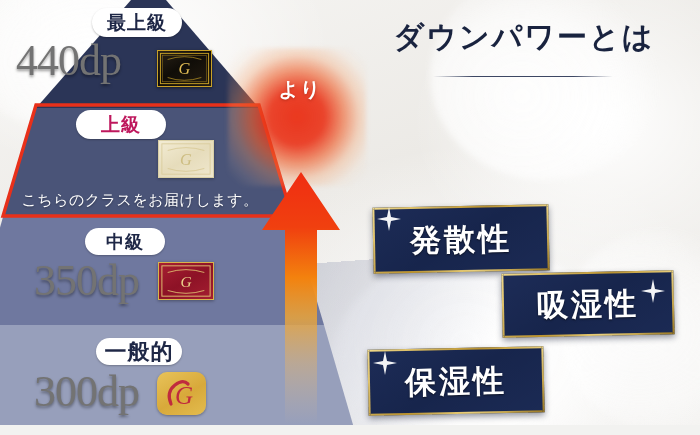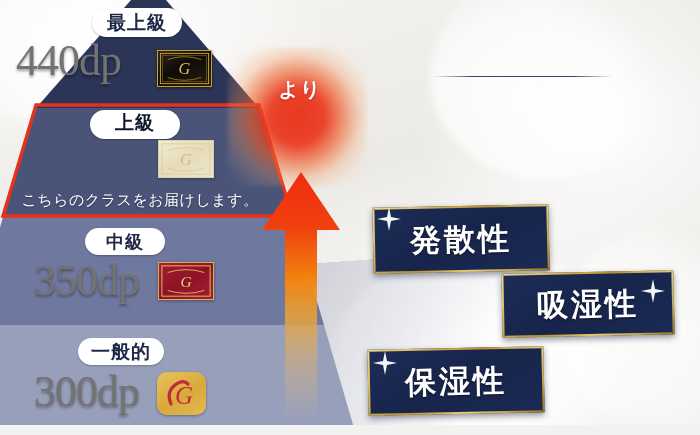--- a/index.html
+++ b/index.html
@@ -71,23 +71,23 @@
   
   .pill{
     position:absolute;background:#ffffff;border-radius:999px;
     font-family:"DejaVu Sans", sans-serif;
     font-weight:700;text-align:center;line-height:1;
     box-shadow:0 1px 2px rgba(0,0,0,.25);
     display:flex;align-items:center;justify-content:center;
     letter-spacing:1px;
   }
   .pill-apex{left:92px;top:8px;width:90px;height:29px;font-size:19px;color:#1E2746;}
-  .pill-top {left:90px;top:110px;width:90px;height:29px;font-size:19px;color:#0f172a;font-family:Liberation Mono, monospace;}
+  .pill-top {left:76px;top:110px;width:90px;height:29px;font-size:19px;color:#be185d;}
   .pill-mid {left:85px;top:228px;width:80px;height:27px;font-size:18px;color:#1E2746;}
-  .pill-base{left:78px;top:338px;width:86px;height:27px;font-size:19px;color:#1E2746;}
+  .pill-base{left:96px;top:338px;width:86px;height:27px;font-size:22px;color:#1E2746;}
 
   .dp{
     position:absolute;color:#737373;
     font-family:"Liberation Serif", serif;
     font-size:44px;line-height:1;letter-spacing:-1px;
     text-shadow:0 2px 3px rgba(0,0,0,.38);
   }
   .dp-apex{left:16px;top:39px;}
   .dp-top {left:30px;top:140px;}
   .dp-mid {left:34px;top:259px;}
@@ -351,20 +351,21 @@
         <stop offset="22%" stop-color="#F0400F" stop-opacity="1"></stop>
         <stop offset="42%" stop-color="#F3820E" stop-opacity="1"></stop>
         <stop offset="58%" stop-color="#E9A43A" stop-opacity=".85"></stop>
         <stop offset="76%" stop-color="#DCB070" stop-opacity=".50"></stop>
         <stop offset="100%" stop-color="#D8BC98" stop-opacity="0"></stop>
       </linearGradient>
     </defs>
     <path d="M39 0 L78 58 L55 58 L55 252 L23 252 L23 58 L0 58 Z" fill="url(#agrad)"></path>
   </svg>
 
+  <div class="headline">ダウンパワーとは</div>
   <div class="rule"></div>
 
   <div class="plate plate-1">
     <span>発散性</span>
   </div>
   <div class="plate plate-2">
     <span>吸湿性</span>
   </div>
   <div class="plate plate-3">
     <span>保湿性</span>

